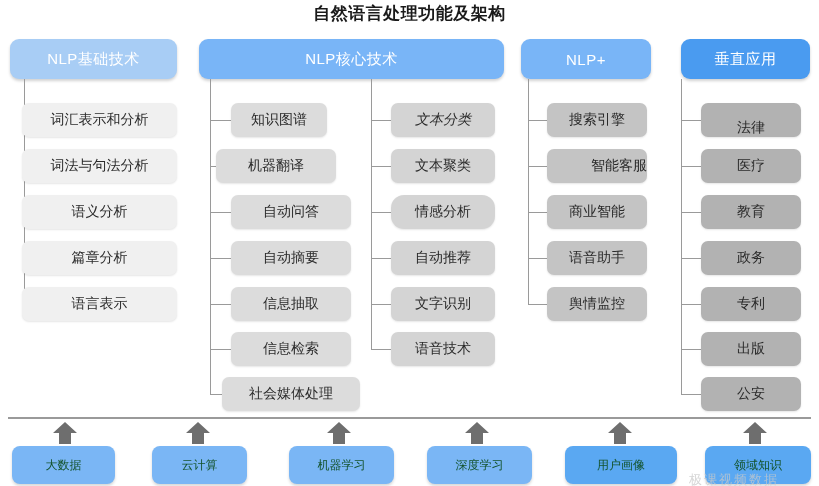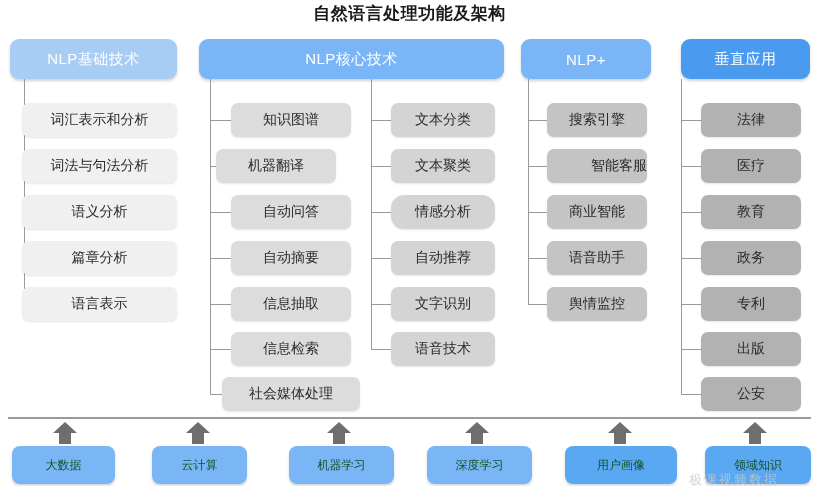--- a/index.html
+++ b/index.html
@@ -180,21 +180,21 @@
   <div class="node" style="left:22px; top:195px; width:155px; background:#f0f0f0;">
     <span>语义分析</span>
     </div>
   <div class="node" style="left:22px; top:241px; width:155px; background:#f0f0f0;">
     <span>篇章分析</span>
     </div>
   <div class="node" style="left:22px; top:287px; width:155px; background:#f0f0f0;">
     <span>语言表示</span>
     </div>
 
-  <div class="node" style="left:231px; top:103px; width:120px; background:#dcdcdc;">
+  <div class="node" style="left:231px; top:103px; width:96px; background:#dcdcdc;">
     <span>知识图谱</span>
     </div>
   <div class="node" style="left:216px; top:149px; width:120px; background:#dcdcdc;">
     <span>机器翻译</span>
     </div>
   <div class="node" style="left:231px; top:195px; width:120px; background:#dcdcdc;">
     <span>自动问答</span>
     </div>
   <div class="node" style="left:231px; top:241px; width:120px; background:#dcdcdc;">
     <span>自动摘要</span>
@@ -202,21 +202,21 @@
   <div class="node" style="left:231px; top:287px; width:120px; background:#dcdcdc;">
     <span>信息抽取</span>
     </div>
   <div class="node" style="left:231px; top:332px; width:120px; background:#dcdcdc;">
     <span>信息检索</span>
     </div>
   <div class="node" style="left:222px; top:377px; width:138px; background:#dcdcdc;">
     <span>社会媒体处理</span>
     </div>
 
-  <div class="node" style="left:391px; top:103px; width:104px; background:#d4d4d4;">
+  <div class="node" style="left:391px; top:103px; width:104px; background:#d4d4d4;font-style:italic;">
     <span>文本分类</span>
     </div>
   <div class="node" style="left:391px; top:149px; width:104px; background:#d4d4d4;">
     <span>文本聚类</span>
     </div>
   <div class="node" style="left:391px; top:195px; width:104px; background:#d4d4d4;border-radius:13px;">
     <span>情感分析</span>
     </div>
   <div class="node" style="left:391px; top:241px; width:104px; background:#d4d4d4;">
     <span>自动推荐</span>
@@ -237,21 +237,21 @@
   <div class="node" style="left:547px; top:195px; width:100px; background:#c4c4c4;">
     <span>商业智能</span>
     </div>
   <div class="node" style="left:547px; top:241px; width:100px; background:#c4c4c4;">
     <span>语音助手</span>
     </div>
   <div class="node" style="left:547px; top:287px; width:100px; background:#c4c4c4;">
     <span>舆情监控</span>
     </div>
 
-  <div class="node" style="left:701px; top:103px; width:100px; background:#b2b2b2;">
+  <div class="node" style="left:701px; top:103px; width:100px; background:#b2b2b2;align-items:flex-end;">
     <span>法律</span>
     </div>
   <div class="node" style="left:701px; top:149px; width:100px; background:#b2b2b2;">
     <span>医疗</span>
     </div>
   <div class="node" style="left:701px; top:195px; width:100px; background:#b2b2b2;">
     <span>教育</span>
     </div>
   <div class="node" style="left:701px; top:241px; width:100px; background:#b2b2b2;">
     <span>政务</span>

